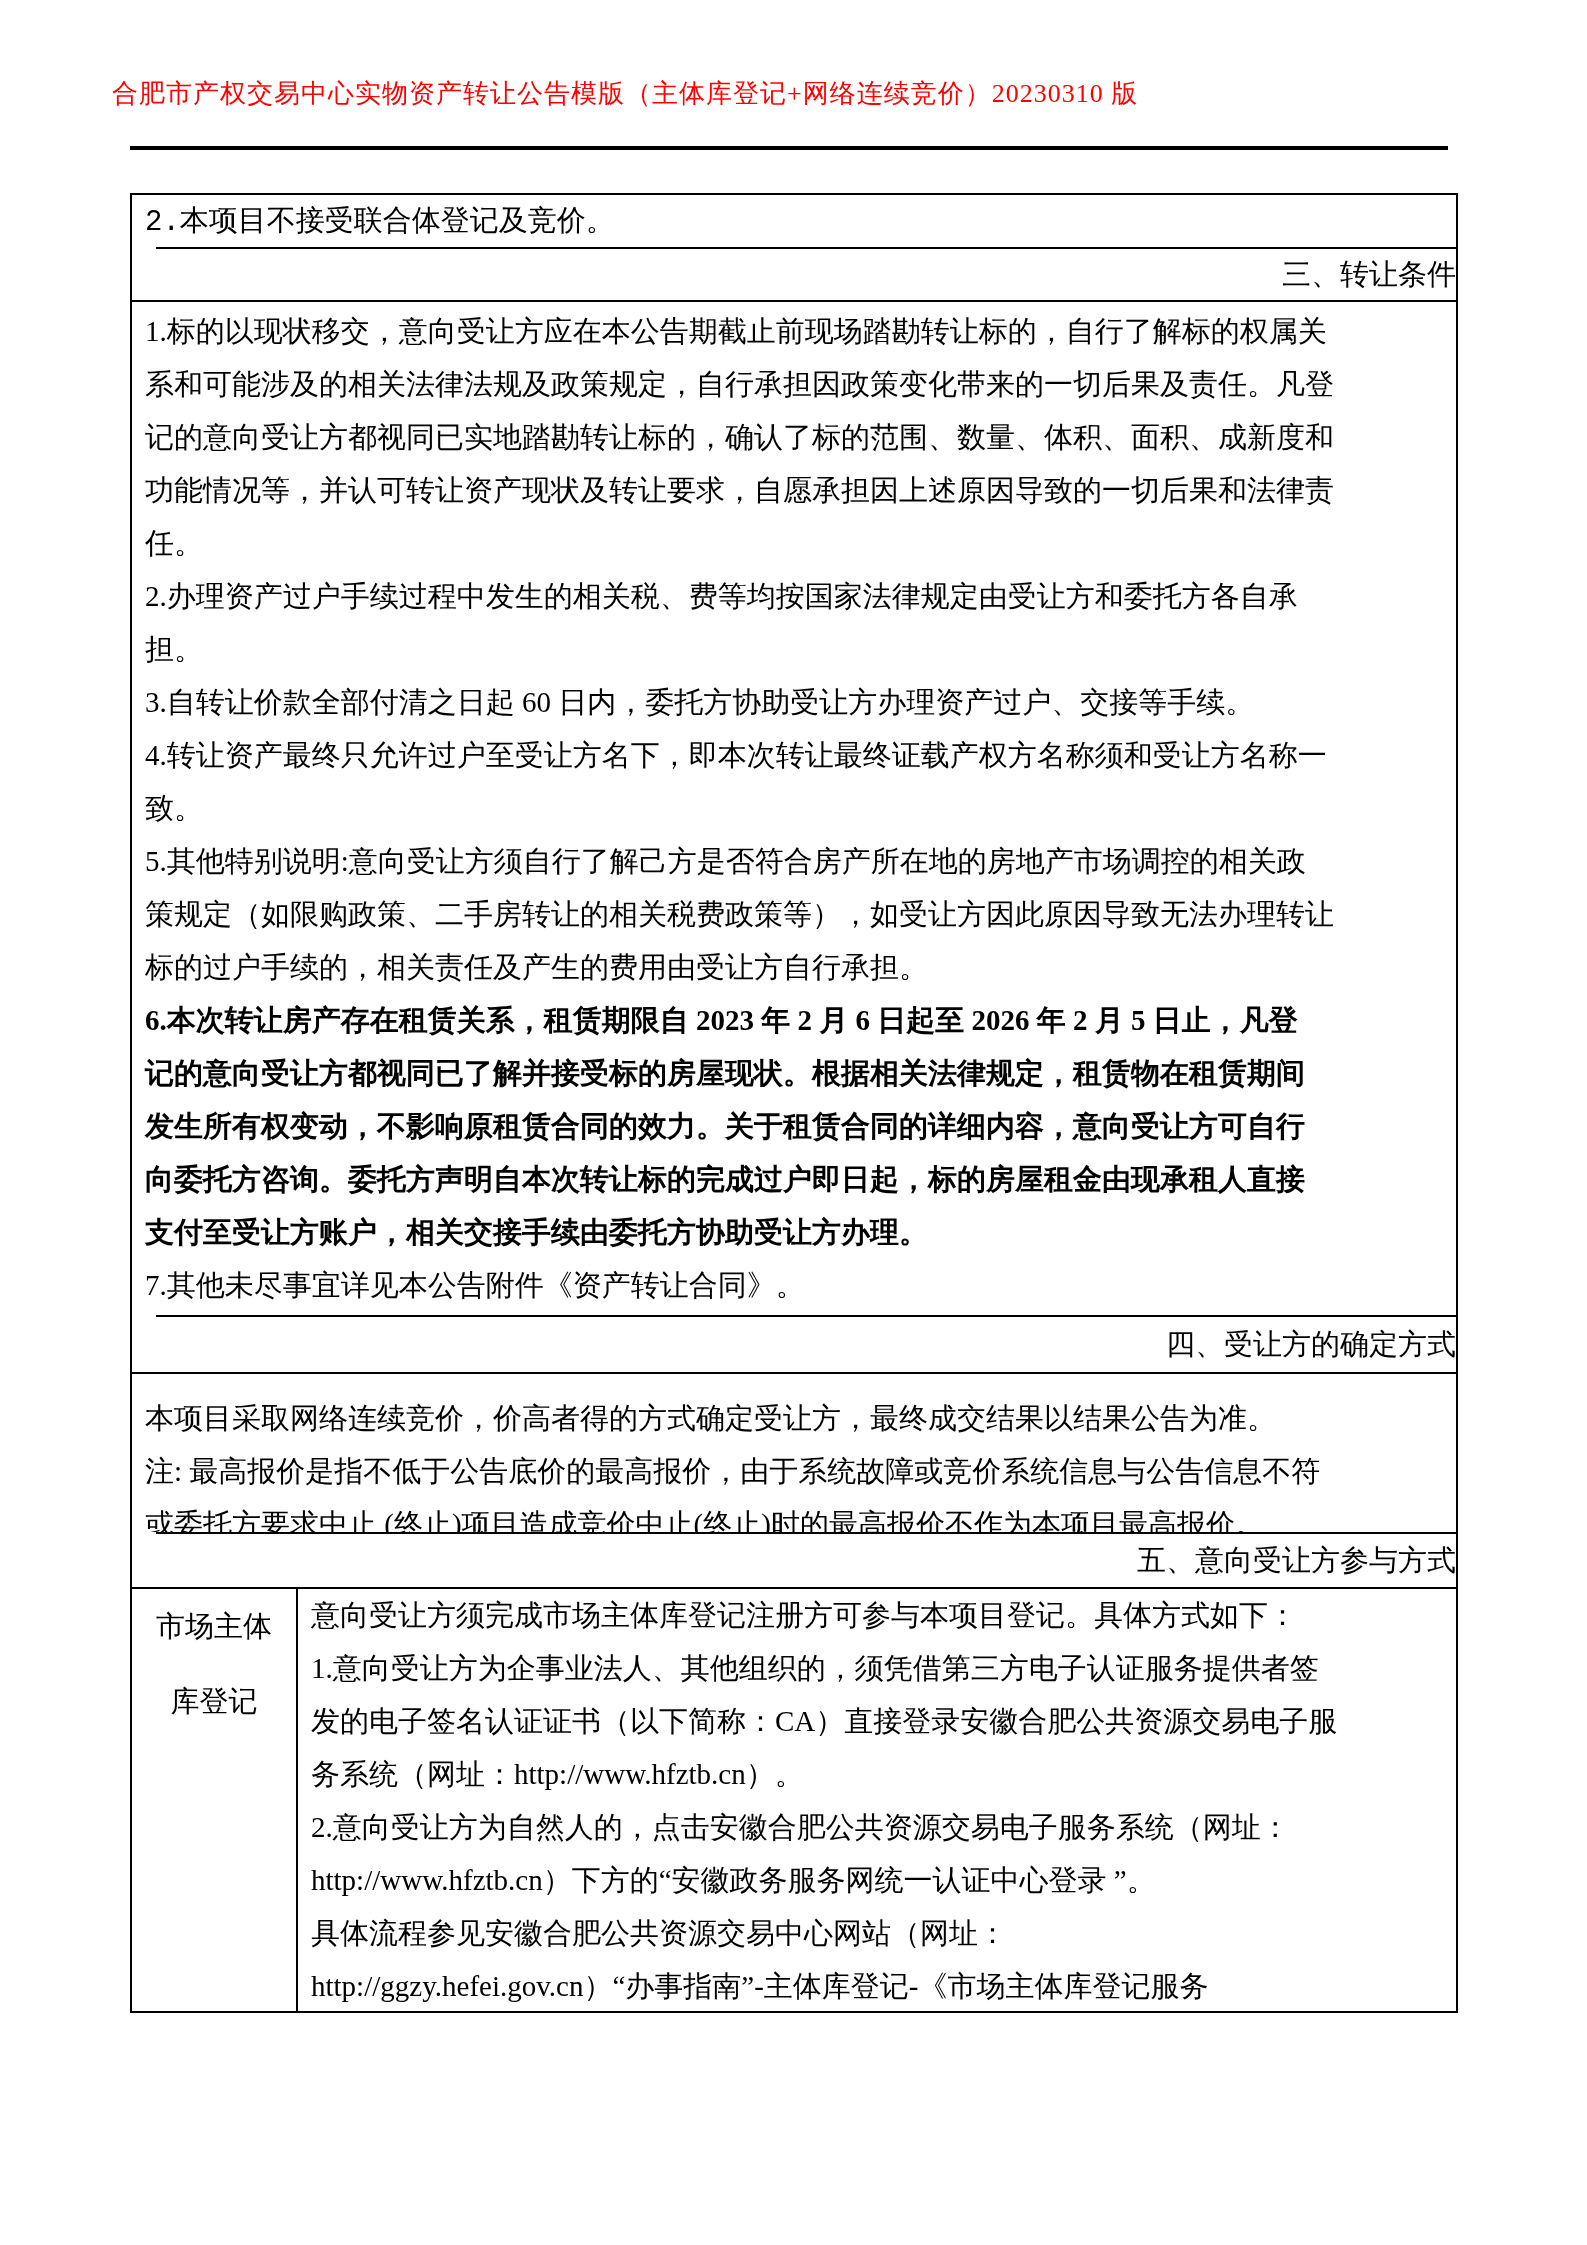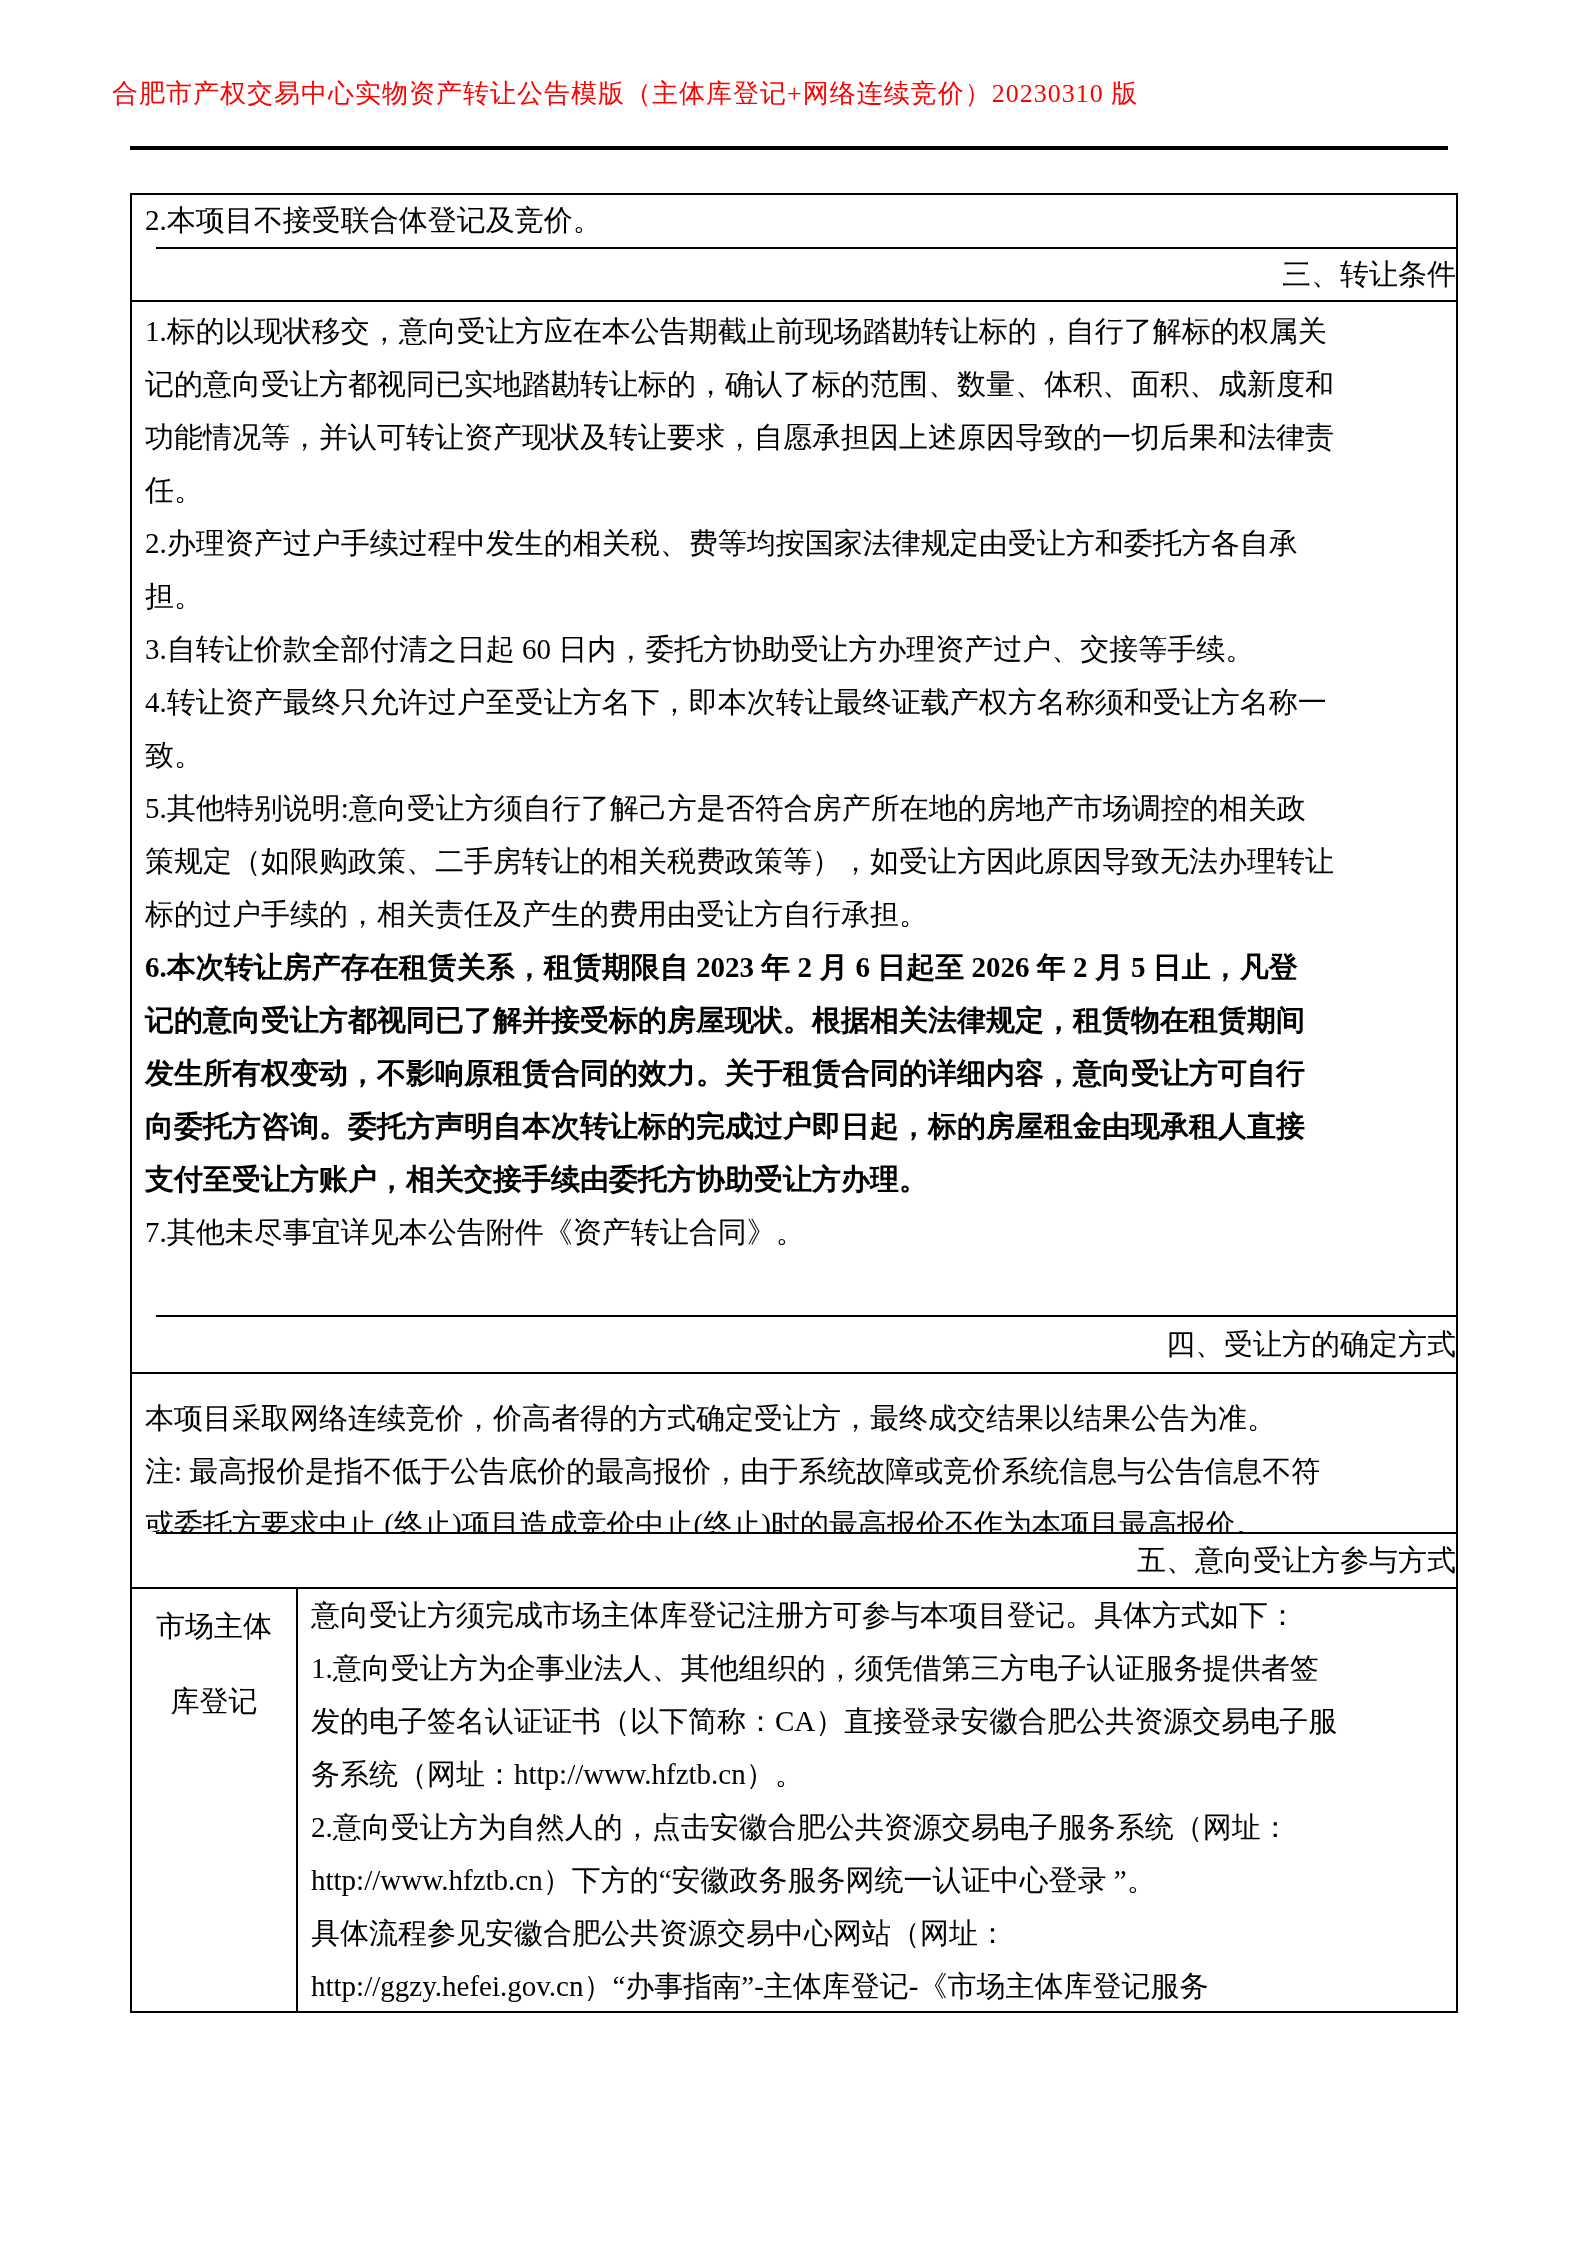--- a/index.html
+++ b/index.html
@@ -39,21 +39,21 @@
   .tline.bold{font-weight:bold;}
   .single-line-row{
     display:flex;align-items:center;
     font-size:29px;padding-left:13px;
   }
   .heading-row{
     display:flex;align-items:center;justify-content:flex-end;
     font-size:29px;
     margin-left:24px;
   }
-  .r1{height:52px;}
+  .r1{height:52px;font-family:Liberation Mono, monospace;}
   .r2{height:53px;}
   .r3{height:1015px;}
   .r4{height:57px;}
   .r5{height:160px;}
   .r5 .cell-text{padding-top:18px;}
   .r6{height:55px;}
   .r7{height:424px;display:flex;}
   .label-col{
     width:166px;flex:none;
     border-right:2px solid #000;
@@ -83,20 +83,21 @@
       <span class="tline">2.本项目不接受联合体登记及竞价。</span>
     </div>
 
     <div class="trow r2 heading-row">
       <span class="tline">三、转让条件</span>
     </div>
 
     <div class="trow r3">
       <div class="cell-text">
           <div class="tline">1.标的以现状移交，意向受让方应在本公告期截止前现场踏勘转让标的，自行了解标的权属关</div>
+          <div class="tline">系和可能涉及的相关法律法规及政策规定，自行承担因政策变化带来的一切后果及责任。凡登</div>
           <div class="tline">记的意向受让方都视同已实地踏勘转让标的，确认了标的范围、数量、体积、面积、成新度和</div>
           <div class="tline">功能情况等，并认可转让资产现状及转让要求，自愿承担因上述原因导致的一切后果和法律责</div>
           <div class="tline">任。</div>
           <div class="tline">2.办理资产过户手续过程中发生的相关税、费等均按国家法律规定由受让方和委托方各自承</div>
           <div class="tline">担。</div>
           <div class="tline">3.自转让价款全部付清之日起 60 日内，委托方协助受让方办理资产过户、交接等手续。</div>
           <div class="tline">4.转让资产最终只允许过户至受让方名下，即本次转让最终证载产权方名称须和受让方名称一</div>
           <div class="tline">致。</div>
           <div class="tline">5.其他特别说明:意向受让方须自行了解己方是否符合房产所在地的房地产市场调控的相关政</div>
           <div class="tline">策规定（如限购政策、二手房转让的相关税费政策等），如受让方因此原因导致无法办理转让</div>

